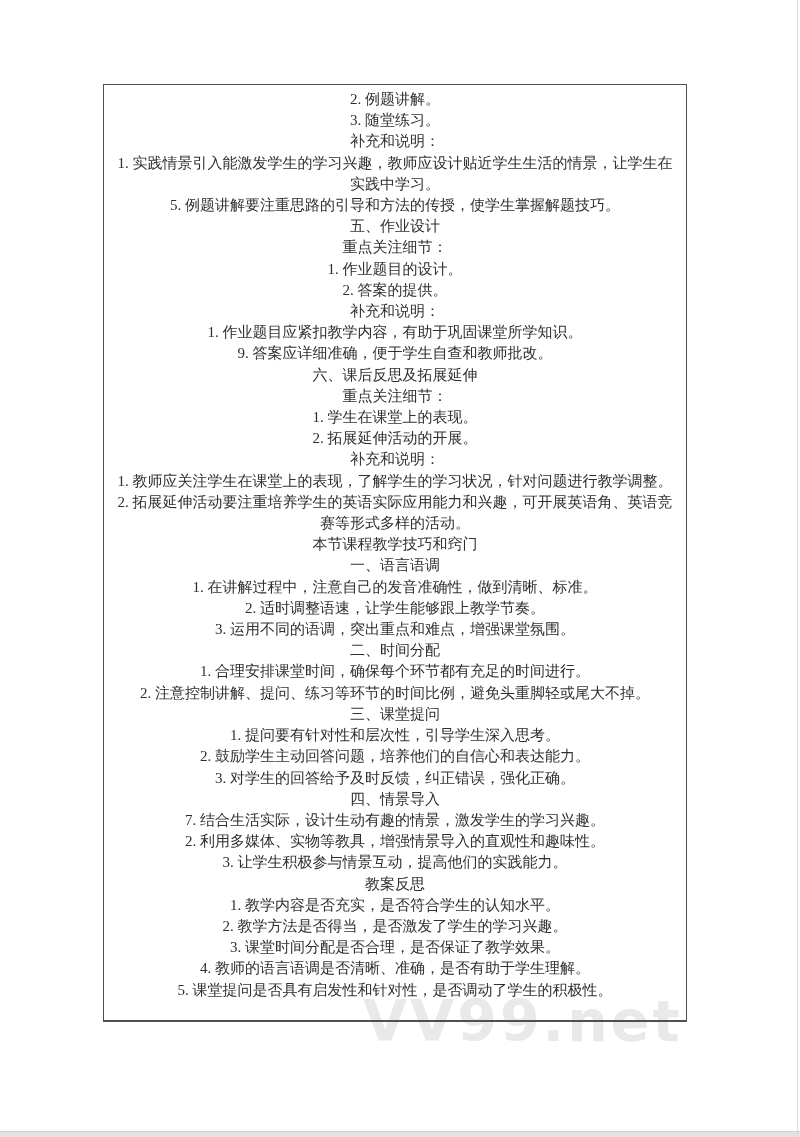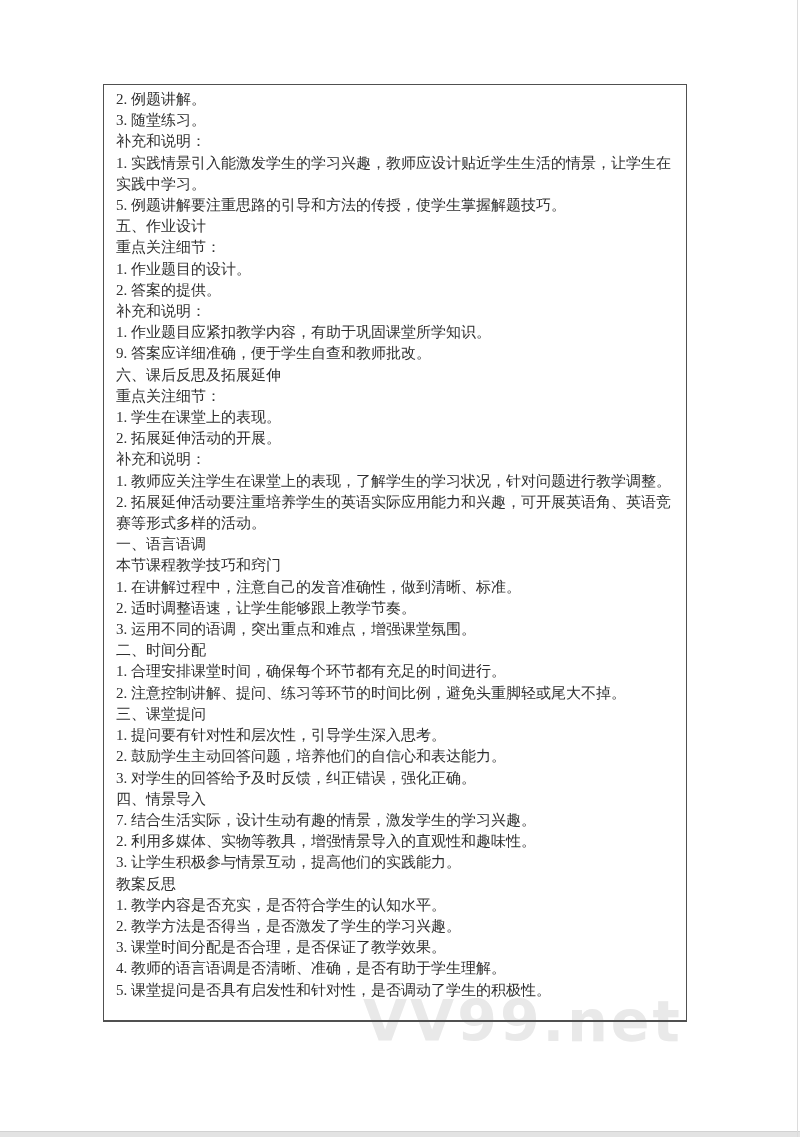--- a/index.html
+++ b/index.html
@@ -38,21 +38,21 @@
     border: 1px solid #505050;
     border-bottom-width: 2px;
     padding: 4px 12px 6px 12px;
     background: transparent;
     overflow: hidden;
   }
   .line {
     font-size: 15px;
     line-height: 21.2px;
     color: #2f2f2f;
-    text-align: left;
+    text-align: center;
     word-break: break-all;
   }
   .bottom-strip {
     position: absolute;
     left: 0;
     bottom: 0;
     width: 800px;
     height: 5px;
     background: #e3e3e3;
     border-top: 1px solid #d2d2d2;
@@ -88,22 +88,22 @@
         <div class="line">补充和说明：</div>
         <div class="line">1. 作业题目应紧扣教学内容，有助于巩固课堂所学知识。</div>
         <div class="line">9. 答案应详细准确，便于学生自查和教师批改。</div>
         <div class="line">六、课后反思及拓展延伸</div>
         <div class="line">重点关注细节：</div>
         <div class="line">1. 学生在课堂上的表现。</div>
         <div class="line">2. 拓展延伸活动的开展。</div>
         <div class="line">补充和说明：</div>
         <div class="line">1. 教师应关注学生在课堂上的表现，了解学生的学习状况，针对问题进行教学调整。</div>
         <div class="line">2. 拓展延伸活动要注重培养学生的英语实际应用能力和兴趣，可开展英语角、英语竞赛等形式多样的活动。</div>
+        <div class="line">本节课程教学技巧和窍门</div>
         <div class="line">一、语言语调</div>
-        <div class="line">本节课程教学技巧和窍门</div>
         <div class="line">1. 在讲解过程中，注意自己的发音准确性，做到清晰、标准。</div>
         <div class="line">2. 适时调整语速，让学生能够跟上教学节奏。</div>
         <div class="line">3. 运用不同的语调，突出重点和难点，增强课堂氛围。</div>
         <div class="line">二、时间分配</div>
         <div class="line">1. 合理安排课堂时间，确保每个环节都有充足的时间进行。</div>
         <div class="line">2. 注意控制讲解、提问、练习等环节的时间比例，避免头重脚轻或尾大不掉。</div>
         <div class="line">三、课堂提问</div>
         <div class="line">1. 提问要有针对性和层次性，引导学生深入思考。</div>
         <div class="line">2. 鼓励学生主动回答问题，培养他们的自信心和表达能力。</div>
         <div class="line">3. 对学生的回答给予及时反馈，纠正错误，强化正确。</div>

